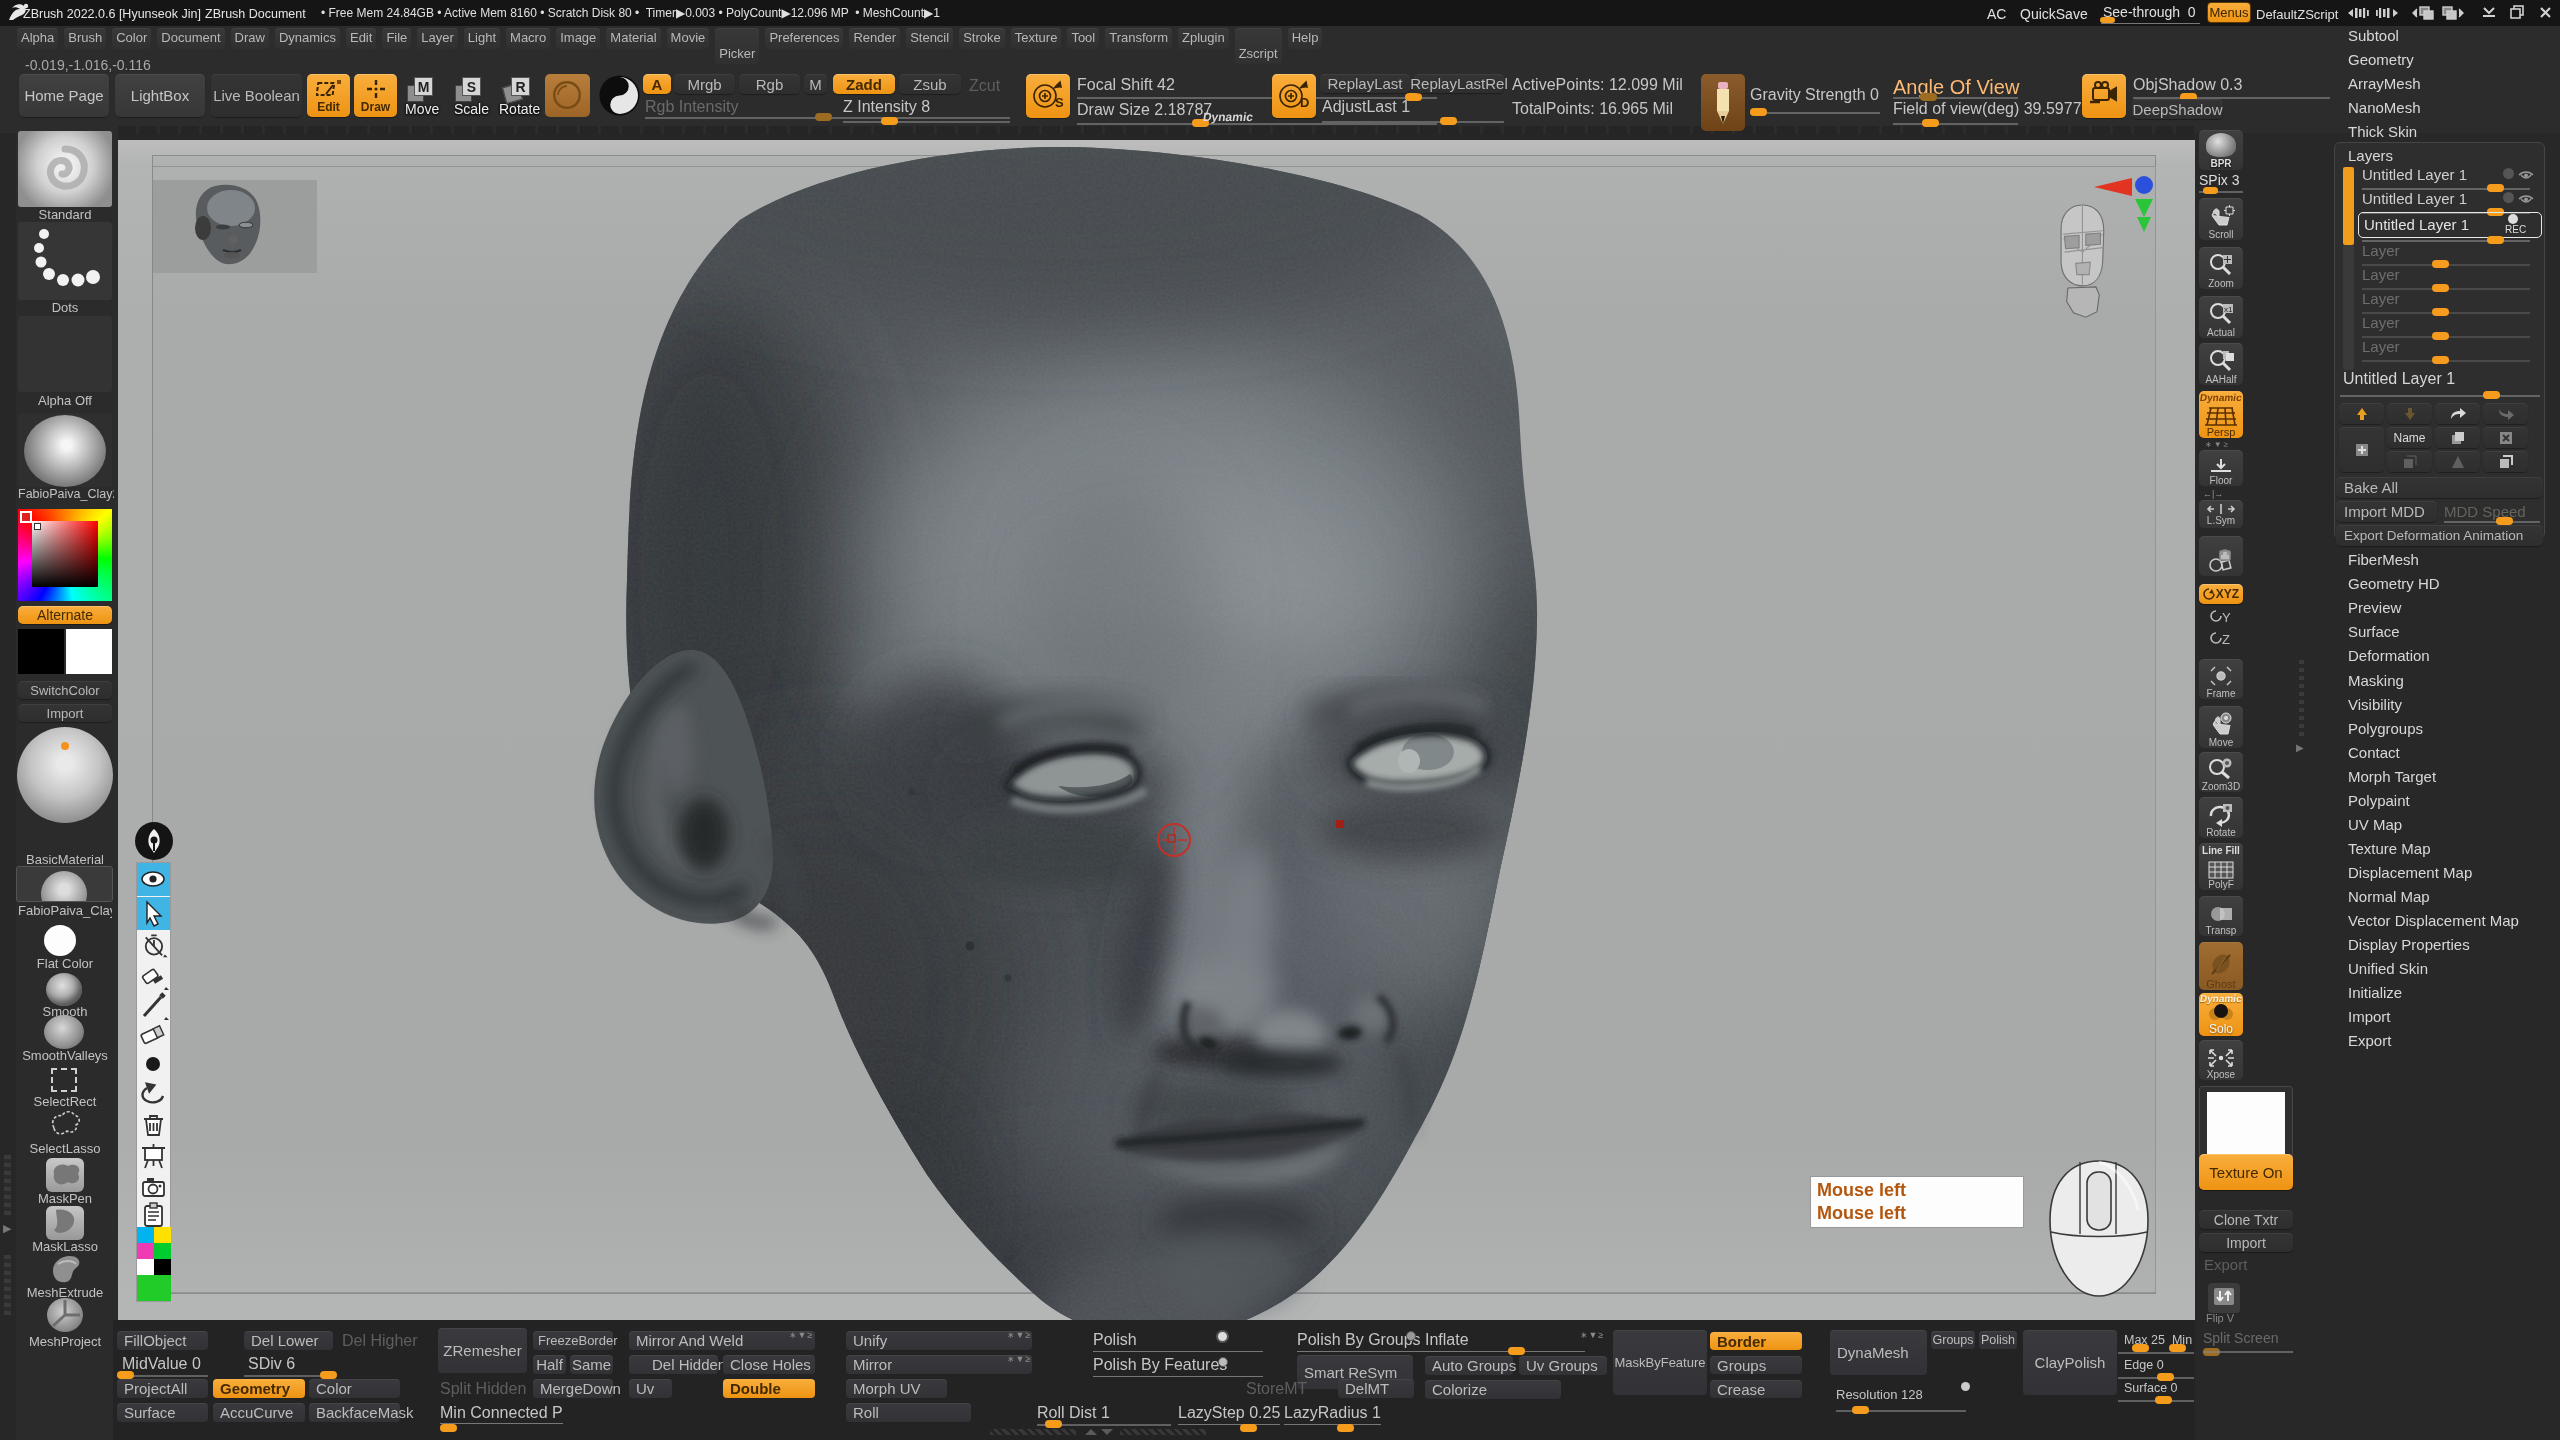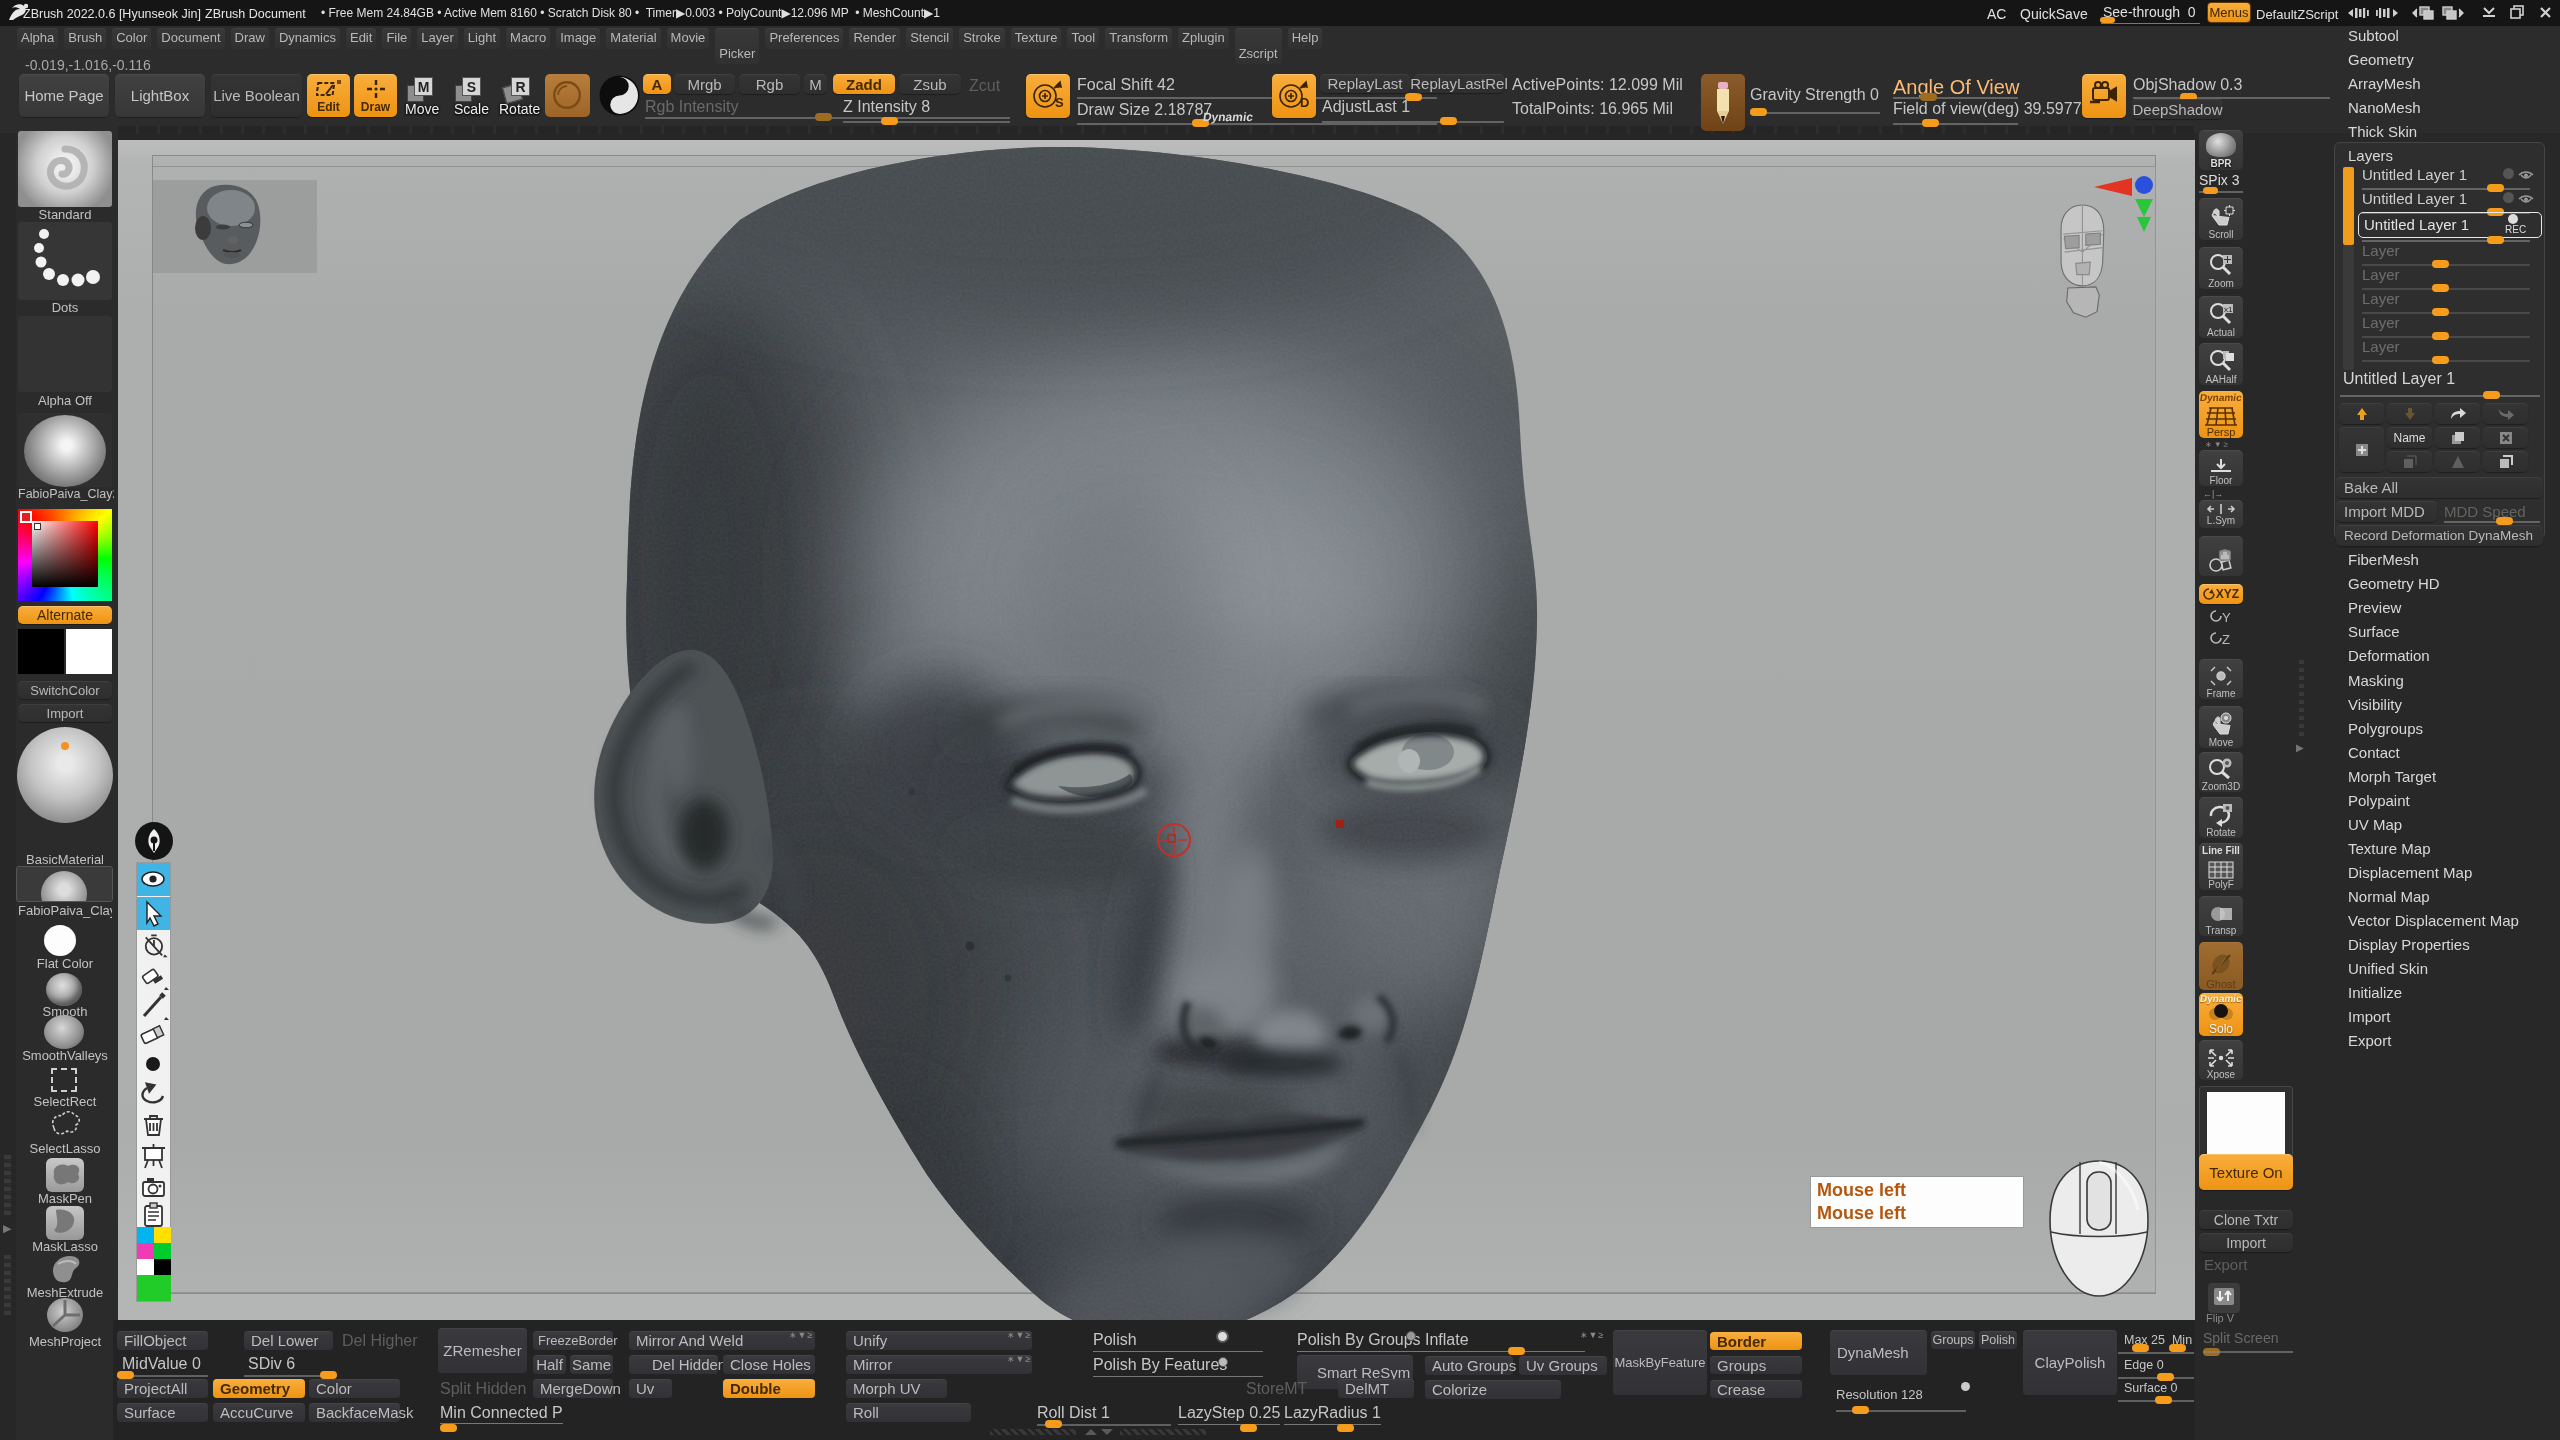--- a/index.html
+++ b/index.html
@@ -729,21 +729,21 @@
       <svg width="16" height="14" viewBox="0 0 16 14">
         <rect x="2" y="4" width="9" height="9" fill="#bbb"></rect>
         <path d="M5 1 L14 1 L14 10" fill="none" stroke="#ccc" stroke-width="2"></path>
       </svg>
     </div>
 <div class="btn dk" style="left:2336px;top:477px;width:207px;height:21px;justify-content:flex-start;padding-left:8px;font-size:15px">Bake All</div>
 <div class="btn dk" style="left:2336px;top:501px;width:101px;height:21px;justify-content:flex-start;padding-left:8px;font-size:15px">Import MDD</div>
 <div class="lab dim" style="left:2444px;top:503px;font-size:15px;color:#64645e">MDD Speed</div>
 <div class="sl" style="left:2444px;top:521px;width:96px"></div>
     <div class="sh" style="left:2496px;top:517px"></div>
-<div class="btn dk" style="left:2336px;top:525px;width:207px;height:21px;justify-content:flex-start;padding-left:8px;font-size:13.5px">Record Deformation DynaMesh</div>
+<div class="btn dk" style="left:2336px;top:525px;width:207px;height:21px;justify-content:flex-start;padding-left:8px;font-size:13.5px">Export Deformation Animation</div>
 
 <div class="titem" style="top:551px">FiberMesh</div>
 <div class="titem" style="top:575px">Geometry HD</div>
 <div class="titem" style="top:599px">Preview</div>
 <div class="titem" style="top:623px">Surface</div>
 <div class="titem" style="top:647px">Deformation</div>
 <div class="titem" style="top:672px">Masking</div>
 <div class="titem" style="top:696px">Visibility</div>
 <div class="titem" style="top:720px">Polygroups</div>
 <div class="titem" style="top:744px">Contact</div>
@@ -797,21 +797,21 @@
 <div class="lab" style="left:1007px;top:1330px;font-size:9px;color:#8a8a8a;letter-spacing:1px">∗▼≥</div>
 <div class="lab" style="left:1007px;top:1354px;font-size:9px;color:#8a8a8a;letter-spacing:1px">∗▼≥</div>
 <div class="lab" style="left:1037px;top:1404px;font-size:16px">Roll Dist 1</div>
 <div class="sl" style="left:1037px;top:1424px;width:134px"></div>
     <div class="sh" style="left:1045px;top:1420px"></div>
 <div class="lab" style="left:1093px;top:1331px;font-size:16px;border-bottom:1px solid #777;padding-bottom:2px;width:170px">Polish</div>
 <div class="abs" style="left:1216px;top:1330px;width:13px;height:13px;border-radius:50%;background:#ddd;border:2px solid #555"></div>
 <div class="lab" style="left:1093px;top:1356px;font-size:16px;border-bottom:1px solid #777;padding-bottom:2px;width:170px">Polish By Features</div>
 <div class="abs" style="left:1218px;top:1357px;width:10px;height:10px;border-radius:50%;background:#bbb;border:1px solid #555"></div>
 <div class="lab" style="left:1297px;top:1331px;font-size:16px;border-bottom:1px solid #777;padding-bottom:2px;width:150px">Polish By Groups</div>
-<div class="bb" style="left:1297px;top:1355px;width:116px;height:34px;justify-content:flex-start;padding-left:20px">Smart ReSym</div>
+<div class="bb" style="left:1297px;top:1355px;width:116px;height:34px;justify-content:flex-start;padding-left:7px">Smart ReSym</div>
 <div class="lab" style="left:1437px;top:1354px;font-size:9px;color:#8a8a8a">∗</div>
 <div class="lab dim" style="left:1246px;top:1380px;font-size:16px">StoreMT</div>
 <div class="bb" style="left:1338px;top:1379px;width:76px;height:19px;justify-content:flex-start;padding-left:7px">DelMT</div>
 <div class="lab" style="left:1178px;top:1404px;font-size:16px;border-bottom:1px solid #777;padding-bottom:2px">LazyStep 0.25</div>
 <div class="sh" style="left:1240px;top:1424px"></div>
 <div class="lab" style="left:1284px;top:1404px;font-size:16px;border-bottom:1px solid #777;padding-bottom:2px">LazyRadius 1</div>
 <div class="sh" style="left:1337px;top:1424px"></div>
 <div class="abs" style="left:1406px;top:1331px;width:10px;height:10px;border-radius:50%;background:#999;border:1px solid #555"></div>
 <div class="lab" style="left:1425px;top:1331px;font-size:16px;border-bottom:1px solid #777;padding-bottom:2px;width:160px">Inflate</div>
 <div class="sh" style="left:1508px;top:1347px"></div>

